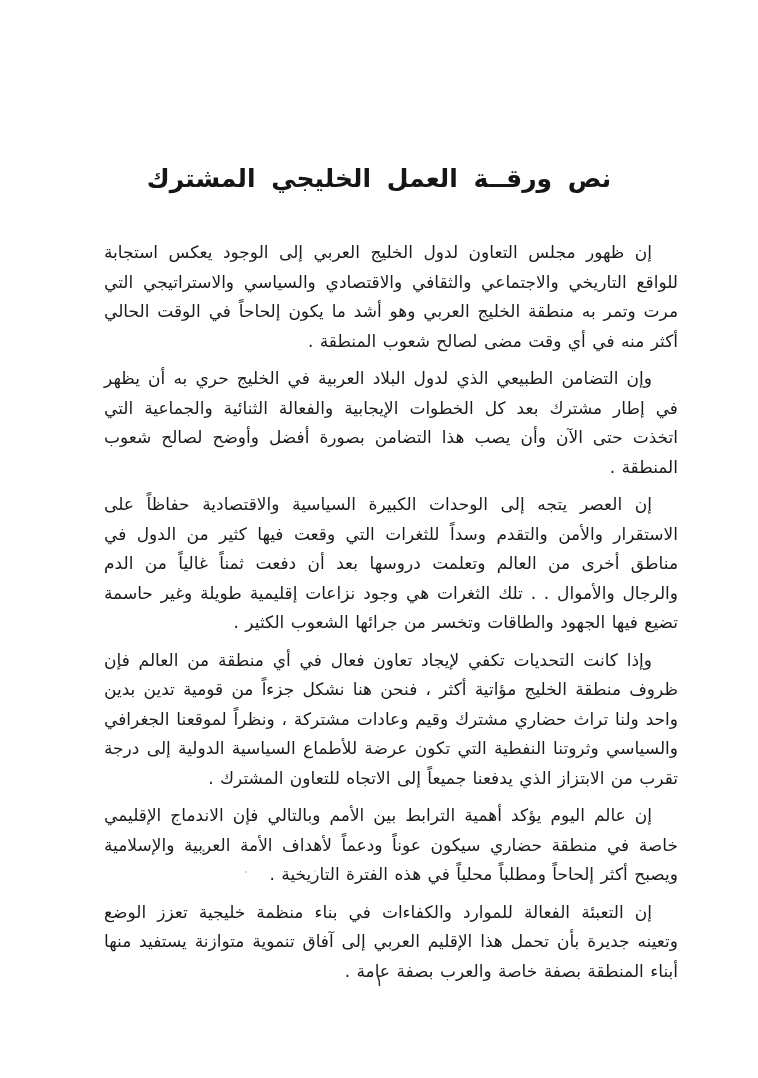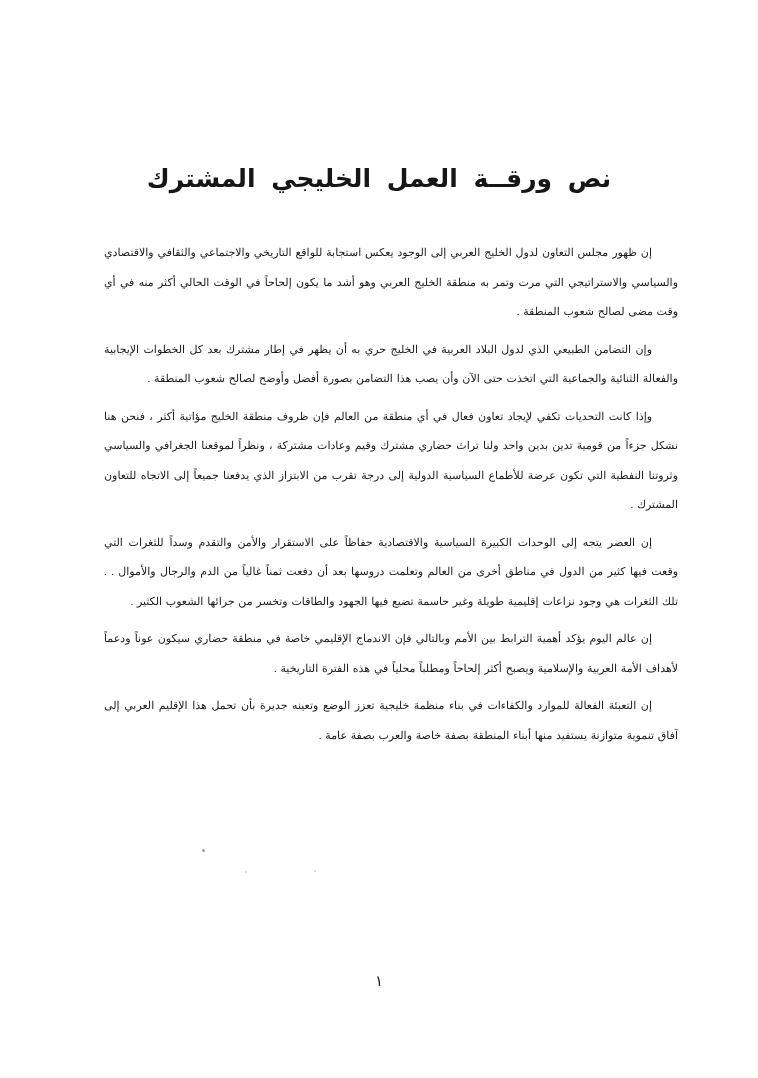--- a/index.html
+++ b/index.html
@@ -29,28 +29,27 @@
     color: #161616;
   }
   .doc-body {
     position: absolute;
     top: 238px;
     right: 80px;
     left: 104px;
   }
   .doc-body p {
     margin: 0 0 8px 0;
-    font-size: 11px;
+    font-size: 17px;
     line-height: 29.5px;
     color: #1b1b1b;
     text-align: justify;
     text-align-last: right;
     text-indent: 26px;
     word-spacing: 1px;
-    font-family: Liberation Serif, serif;
   }
   .page-number {
     position: absolute;
     bottom: 40px;
     left: 0;
     right: 0;
     text-align: center;
     font-size: 15px;
     color: #222222;
   }
@@ -68,22 +67,22 @@
 </style>
 </head>
 <body>
 
 <div class="page">
   <h1 class="doc-title">نص ورقــة العمل الخليجي المشترك</h1>
 
   <div class="doc-body">
       <p>إن ظهور مجلس التعاون لدول الخليج العربي إلى الوجود يعكس استجابة للواقع التاريخي والاجتماعي والثقافي والاقتصادي والسياسي والاستراتيجي التي مرت وتمر به منطقة الخليج العربي وهو أشد ما يكون إلحاحاً في الوقت الحالي أكثر منه في أي وقت مضى لصالح شعوب المنطقة .</p>
       <p>وإن التضامن الطبيعي الذي لدول البلاد العربية في الخليج حري به أن يظهر في إطار مشترك بعد كل الخطوات الإيجابية والفعالة الثنائية والجماعية التي اتخذت حتى الآن وأن يصب هذا التضامن بصورة أفضل وأوضح لصالح شعوب المنطقة .</p>
+      <p>إن العصر يتجه إلى الوحدات الكبيرة السياسية والاقتصادية حفاظاً على الاستقرار والأمن والتقدم وسداً للثغرات التي وقعت فيها كثير من الدول في مناطق أخرى من العالم وتعلمت دروسها بعد أن دفعت ثمناً غالياً من الدم والرجال والأموال . . تلك الثغرات هي وجود نزاعات إقليمية طويلة وغير حاسمة تضيع فيها الجهود والطاقات وتخسر من جرائها الشعوب الكثير .</p>
       <p>وإذا كانت التحديات تكفي لإيجاد تعاون فعال في أي منطقة من العالم فإن ظروف منطقة الخليج مؤاتية أكثر ، فنحن هنا نشكل جزءاً من قومية تدين بدين واحد ولنا تراث حضاري مشترك وقيم وعادات مشتركة ، ونظراً لموقعنا الجغرافي والسياسي وثروتنا النفطية التي تكون عرضة للأطماع السياسية الدولية إلى درجة تقرب من الابتزاز الذي يدفعنا جميعاً إلى الاتجاه للتعاون المشترك .</p>
-      <p>إن العصر يتجه إلى الوحدات الكبيرة السياسية والاقتصادية حفاظاً على الاستقرار والأمن والتقدم وسداً للثغرات التي وقعت فيها كثير من الدول في مناطق أخرى من العالم وتعلمت دروسها بعد أن دفعت ثمناً غالياً من الدم والرجال والأموال . . تلك الثغرات هي وجود نزاعات إقليمية طويلة وغير حاسمة تضيع فيها الجهود والطاقات وتخسر من جرائها الشعوب الكثير .</p>
       <p>إن عالم اليوم يؤكد أهمية الترابط بين الأمم وبالتالي فإن الاندماج الإقليمي خاصة في منطقة حضاري سيكون عوناً ودعماً لأهداف الأمة العربية والإسلامية ويصبح أكثر إلحاحاً ومطلباً محلياً في هذه الفترة التاريخية .</p>
       <p>إن التعبئة الفعالة للموارد والكفاءات في بناء منظمة خليجية تعزز الوضع وتعينه جديرة بأن تحمل هذا الإقليم العربي إلى آفاق تنموية متوازنة يستفيد منها أبناء المنطقة بصفة خاصة والعرب بصفة عامة .</p>
     </div>
 
   <span class="speck s1"></span>
   <span class="speck s2"></span>
   <span class="speck s3"></span>
 
   <div class="page-number">١</div>
 </div>

